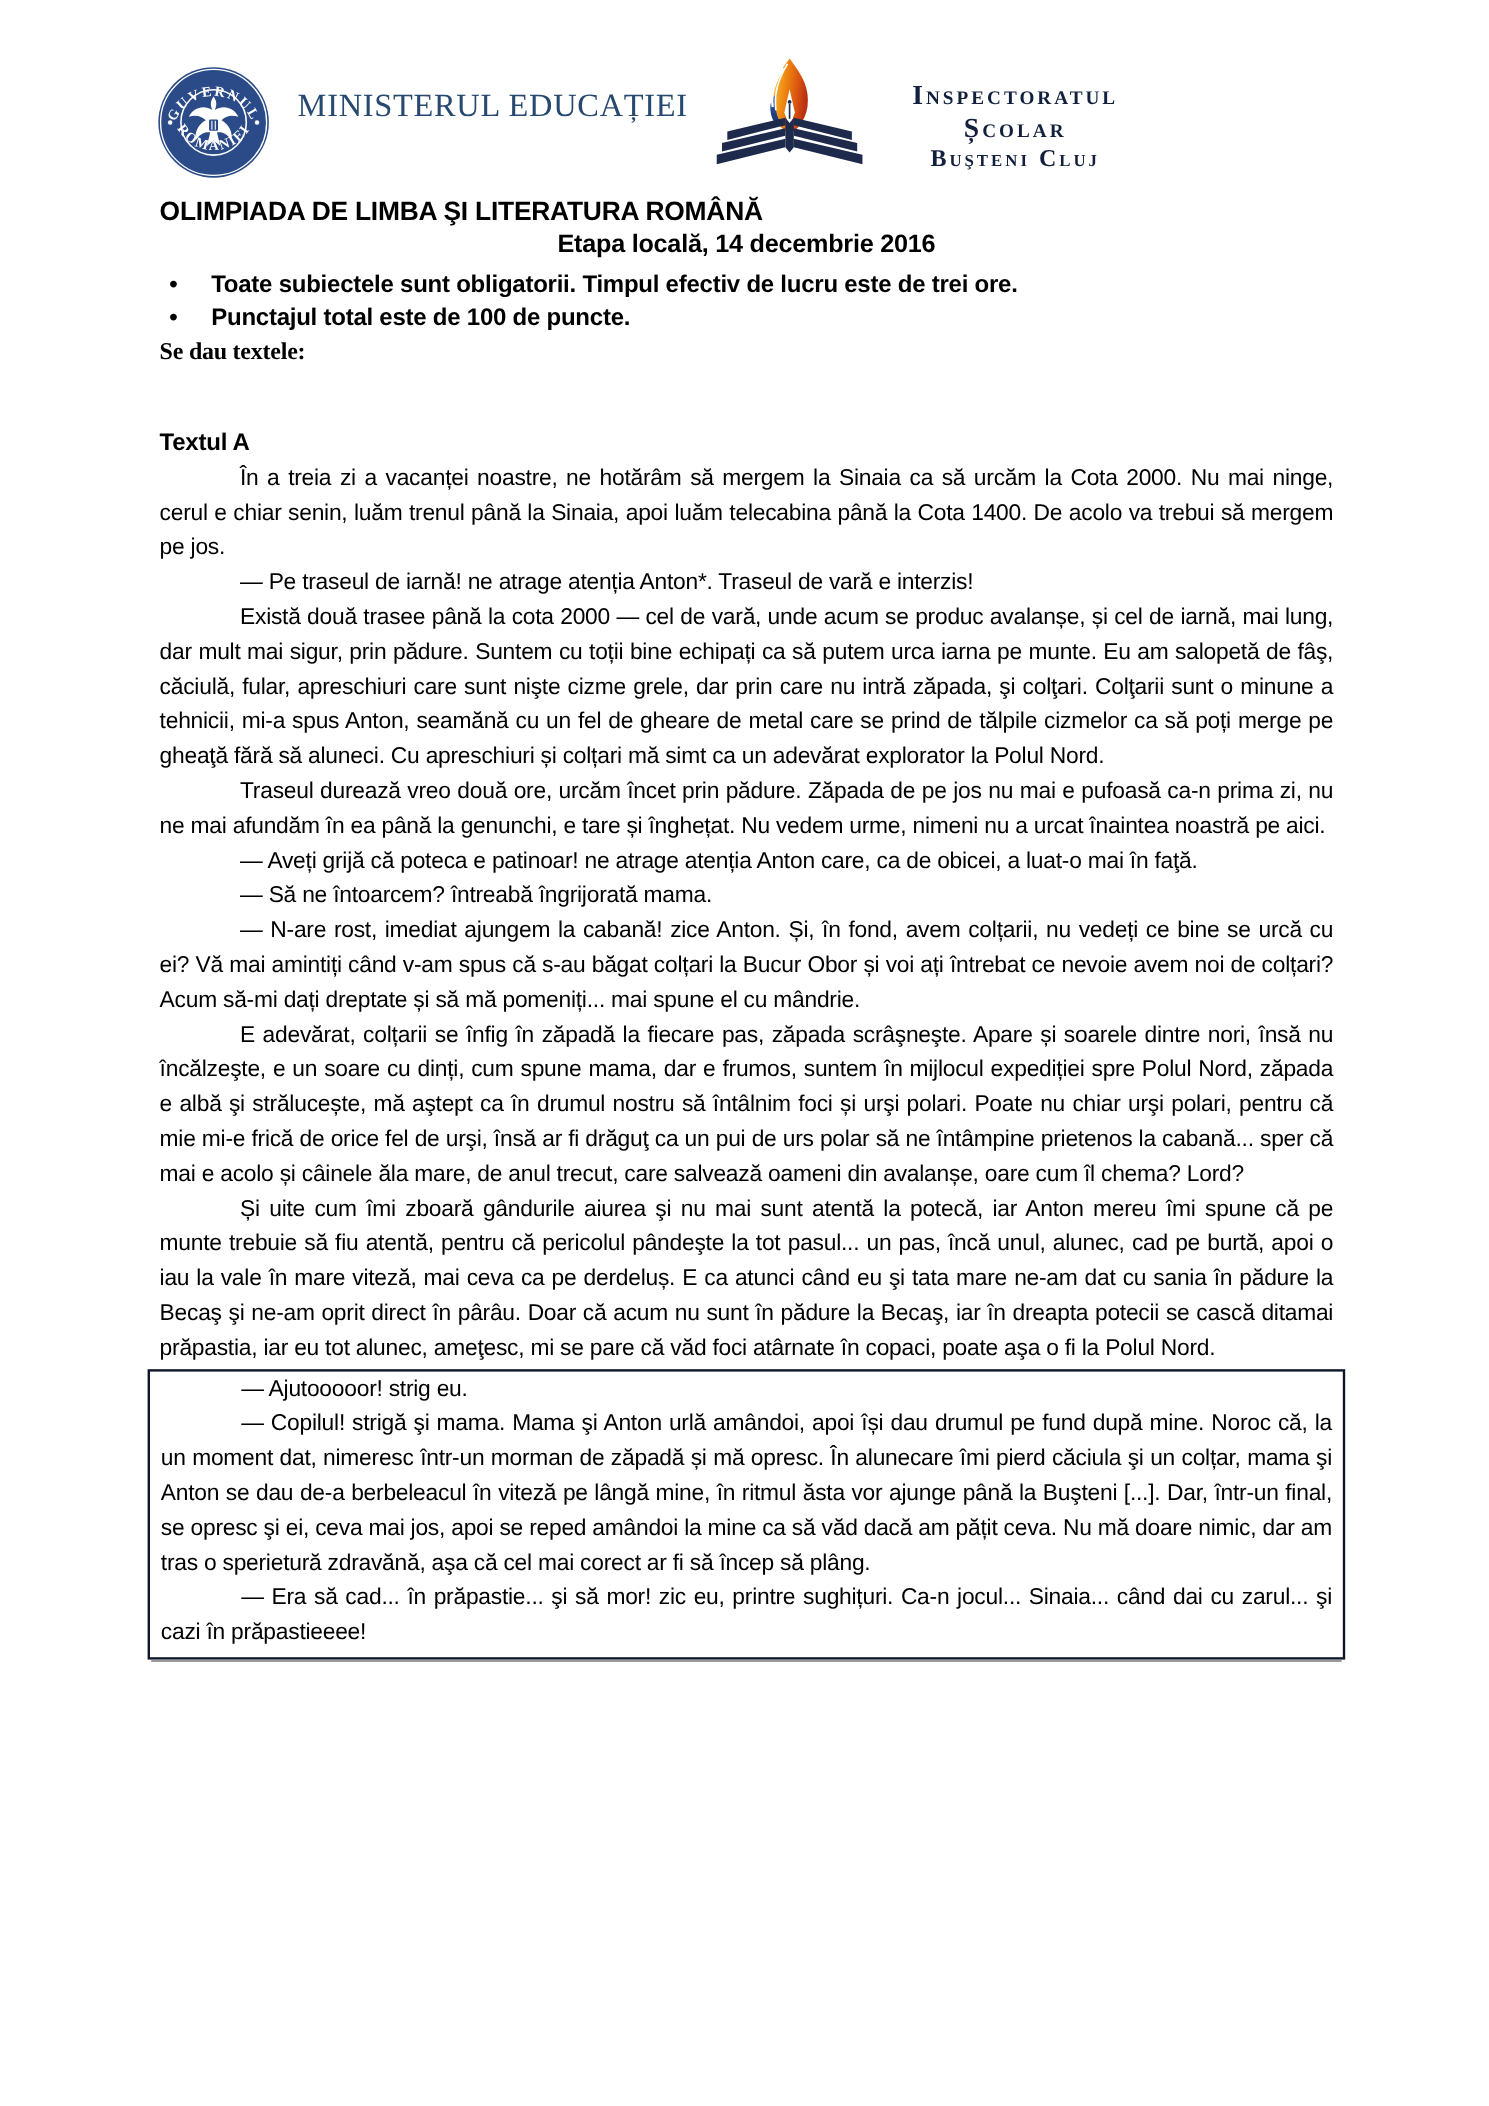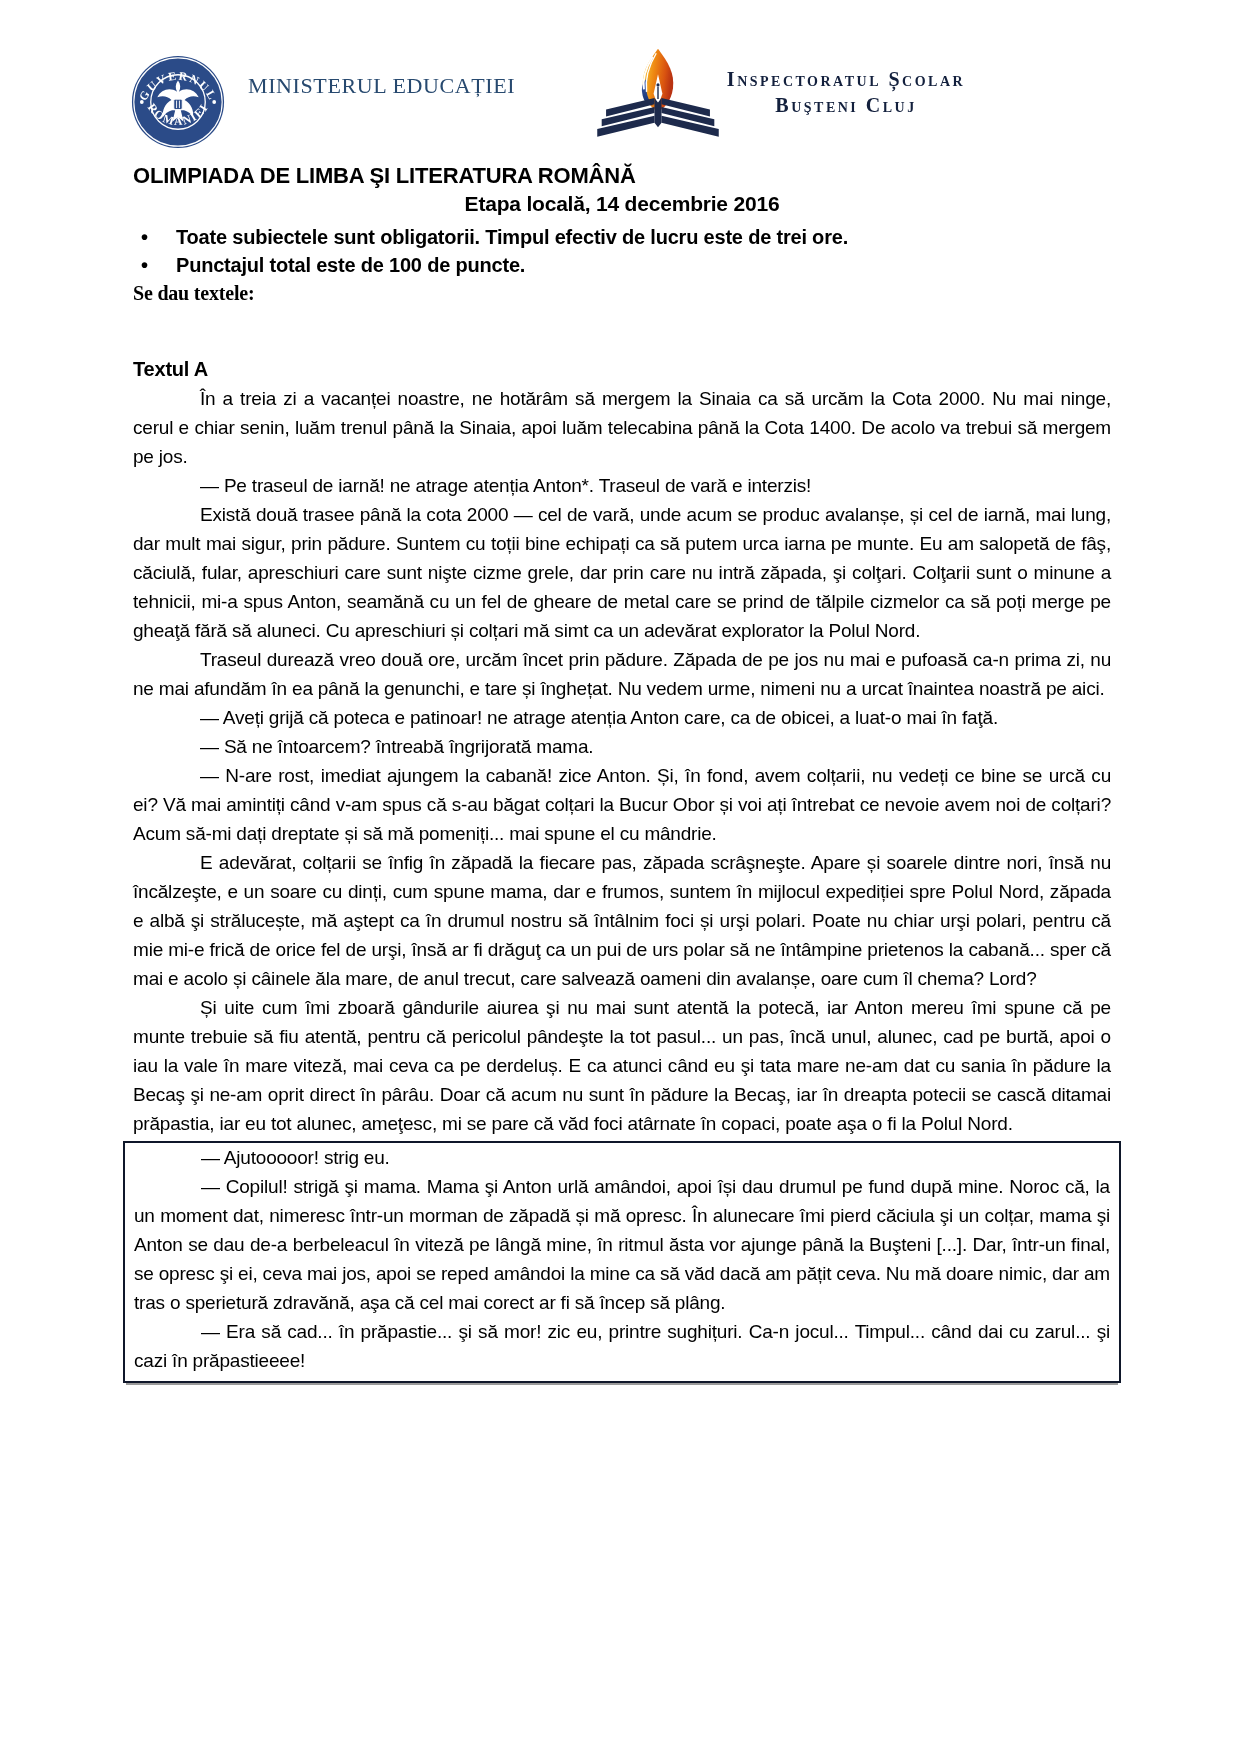--- a/index.html
+++ b/index.html
@@ -5,30 +5,30 @@
   html,body{margin:0;padding:0;background:#e8e8e8;}
   .page{
     position:relative;width:1241px;height:1755px;margin:0 auto;
     background:#ffffff;color:#000;overflow:hidden;
     font-family:"Liberation Sans", sans-serif;
   }
   
   .seal{position:absolute;left:131px;top:55px;width:94px;height:94px;}
   .ministry{
     position:absolute;left:248px;top:73px;
-    font-family:"Liberation Serif", serif;font-size:22px;letter-spacing:.6px;
+    font-family:"Liberation Serif", serif;font-size:27px;letter-spacing:.6px;
     color:#27496f;
   }
   .insp-logo{position:absolute;left:592px;top:40px;width:132px;height:118px;}
   .insp-text{
     position:absolute;left:716px;top:66px;width:260px;text-align:center;
     font-family:"Liberation Serif", serif;font-weight:bold;
     font-variant:small-caps;color:#13203d;
   }
-  .insp-text .l1{font-size:20px;letter-spacing:2.5px;line-height:27px;}
+  .insp-text .l1{font-size:23px;letter-spacing:2.5px;line-height:27px;}
   .insp-text .l2{font-size:20px;letter-spacing:2.5px;line-height:24px;}
   
   .content{position:absolute;left:133px;top:162px;width:978px;}
   .t1{font-size:22px;font-weight:bold;line-height:28px;letter-spacing:-.2px;}
   .t2,.t3{font-size:21px;font-weight:bold;text-align:center;line-height:27px;letter-spacing:-.2px;}
   .bullets{margin:6px 0 0 0;padding:0;}
   .bullet-row{position:relative;list-style:none;padding-left:43px;
     font-weight:bold;font-size:20px;line-height:28px;letter-spacing:-.2px;}
   .bullet-dot{position:absolute;left:8px;top:0;}
   .lead{font-weight:bold;font-size:20px;line-height:28px;letter-spacing:-.2px;font-family:Liberation Serif, serif;}
@@ -137,17 +137,17 @@
     <p class="para">Traseul durează vreo două ore, urcăm încet prin pădure. Zăpada de pe jos nu mai e pufoasă ca-n prima zi, nu ne mai afundăm în ea până la genunchi, e tare și înghețat. Nu vedem urme, nimeni nu a urcat înaintea noastră pe aici.</p>
     <p class="para">— Aveți grijă că poteca e patinoar! ne atrage atenția Anton care, ca de obicei, a luat-o mai în faţă.</p>
     <p class="para">— Să ne întoarcem? întreabă îngrijorată mama.</p>
     <p class="para">— N-are rost, imediat ajungem la cabană! zice Anton. Și, în fond, avem colțarii, nu vedeți ce bine se urcă cu ei? Vă mai amintiți când v-am spus că s-au băgat colțari la Bucur Obor și voi ați întrebat ce nevoie avem noi de colțari? Acum să-mi dați dreptate și să mă pomeniți... mai spune el cu mândrie.</p>
     <p class="para">E adevărat, colțarii se înfig în zăpadă la fiecare pas, zăpada scrâşneşte. Apare și soarele dintre nori, însă nu încălzeşte, e un soare cu dinți, cum spune mama, dar e frumos, suntem în mijlocul expediției spre Polul Nord, zăpada e albă şi strălucește, mă aştept ca în drumul nostru să întâlnim foci și urşi polari. Poate nu chiar urşi polari, pentru că mie mi-e frică de orice fel de urşi, însă ar fi drăguţ ca un pui de urs polar să ne întâmpine prietenos la cabană... sper că mai e acolo și câinele ăla mare, de anul trecut, care salvează oameni din avalanșe, oare cum îl chema? Lord?</p>
     <p class="para">Și uite cum îmi zboară gândurile aiurea şi nu mai sunt atentă la potecă, iar Anton mereu îmi spune că pe munte trebuie să fiu atentă, pentru că pericolul pândeşte la tot pasul... un pas, încă unul, alunec, cad pe burtă, apoi o iau la vale în mare viteză, mai ceva ca pe derdeluș. E ca atunci când eu şi tata mare ne-am dat cu sania în pădure la Becaş şi ne-am oprit direct în pârâu. Doar că acum nu sunt în pădure la Becaş, iar în dreapta potecii se cască ditamai prăpastia, iar eu tot alunec, ameţesc, mi se pare că văd foci atârnate în copaci, poate aşa o fi la Polul Nord.</p>
 
     <div class="excerpt-box">
       <p class="para">— Ajutooooor! strig eu.</p>
       <p class="para">— Copilul! strigă şi mama. Mama şi Anton urlă amândoi, apoi își dau drumul pe fund după mine. Noroc că, la un moment dat, nimeresc într-un morman de zăpadă și mă opresc. În alunecare îmi pierd căciula şi un colțar, mama şi Anton se dau de-a berbeleacul în viteză pe lângă mine, în ritmul ăsta vor ajunge până la Buşteni [...]. Dar, într-un final, se opresc şi ei, ceva mai jos, apoi se reped amândoi la mine ca să văd dacă am pățit ceva. Nu mă doare nimic, dar am tras o sperietură zdravănă, aşa că cel mai corect ar fi să încep să plâng.</p>
-      <p class="para">— Era să cad... în prăpastie... şi să mor! zic eu, printre sughițuri. Ca-n jocul... Timpul... când dai cu zarul... şi cazi în prăpastieeee!</p>
+      <p class="para">— Era să cad... în prăpastie... şi să mor! zic eu, printre sughițuri. Ca-n jocul... Sinaia... când dai cu zarul... şi cazi în prăpastieeee!</p>
     </div>
 
   </div>
 </div>
 
 </body></html>

